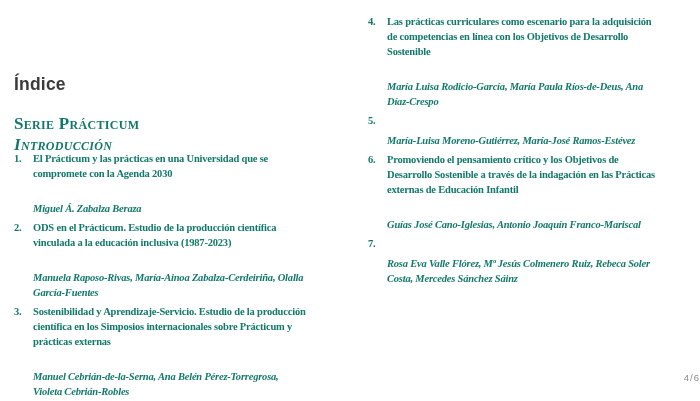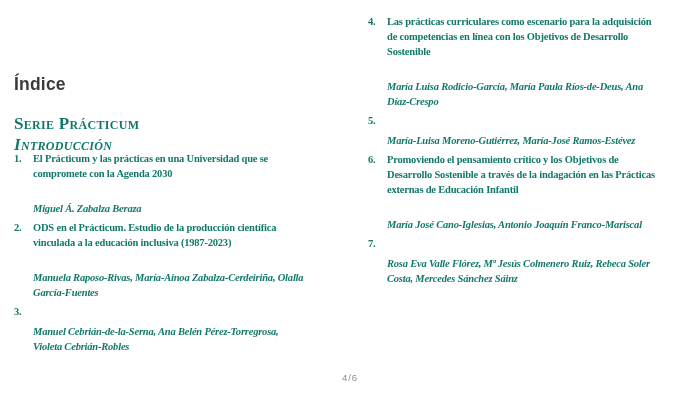--- a/index.html
+++ b/index.html
@@ -36,21 +36,21 @@
   .toc-item{
     display:flex;margin:0 0 4px 0;
     font-size:10.5px;line-height:15px;letter-spacing:-0.2px;
     font-weight:700;color:var(--accent);
   }
   .toc-item .num{flex:none;width:19px;}
   .toc-item .body{flex:1;min-width:0;}
   .toc-item .title{display:block;white-space:pre;}
   .toc-item .authors{display:block;white-space:pre;font-style:italic;margin-top:20px;}
   .footer{
-    position:absolute;left:0;right:0;top:372px;text-align:center;
+    position:absolute;left:0;right:0;top:372px;text-align:right;
     font-family:"Liberation Sans", sans-serif;
     font-size:9.5px;letter-spacing:1px;color:var(--footer);
   }
 </style>
 </head>
 <body>
 
 <div class="page">
 
   <h1 class="doc-title">Índice</h1>
@@ -75,20 +75,23 @@
         <span class="title">ODS en el Prácticum. Estudio de la producción científica
 vinculada a la educación inclusiva (1987-2023)</span>
         <span class="authors">Manuela Raposo-Rivas, María-Ainoa Zabalza-Cerdeiriña, Olalla
 García-Fuentes</span>
       </span>
     </div>
 
     <div class="toc-item">
       <span class="num">3.</span>
       <span class="body">
+        <span class="title">Sostenibilidad y Aprendizaje-Servicio. Estudio de la producción
+científica en los Simposios internacionales sobre Prácticum y
+prácticas externas</span>
         <span class="authors">Manuel Cebrián-de-la-Serna, Ana Belén Pérez-Torregrosa,
 Violeta Cebrián-Robles</span>
       </span>
     </div>
 
   </div>
 
   <div class="col col-right">
 
     <div class="toc-item">
@@ -108,21 +111,21 @@
         <span class="authors">María-Luisa Moreno-Gutiérrez, María-José Ramos-Estévez</span>
       </span>
     </div>
 
     <div class="toc-item">
       <span class="num">6.</span>
       <span class="body">
         <span class="title">Promoviendo el pensamiento crítico y los Objetivos de
 Desarrollo Sostenible a través de la indagación en las Prácticas
 externas de Educación Infantil</span>
-        <span class="authors">María José Cano-Iglesias, Antonio Joaquín Franco-Mariscal</span>
+        <span class="authors">Guías José Cano-Iglesias, Antonio Joaquín Franco-Mariscal</span>
       </span>
     </div>
 
     <div class="toc-item">
       <span class="num">7.</span>
       <span class="body">
         <span class="authors">Rosa Eva Valle Flórez, Mª Jesús Colmenero Ruiz, Rebeca Soler
 Costa, Mercedes Sánchez Sáinz</span>
       </span>
     </div>

